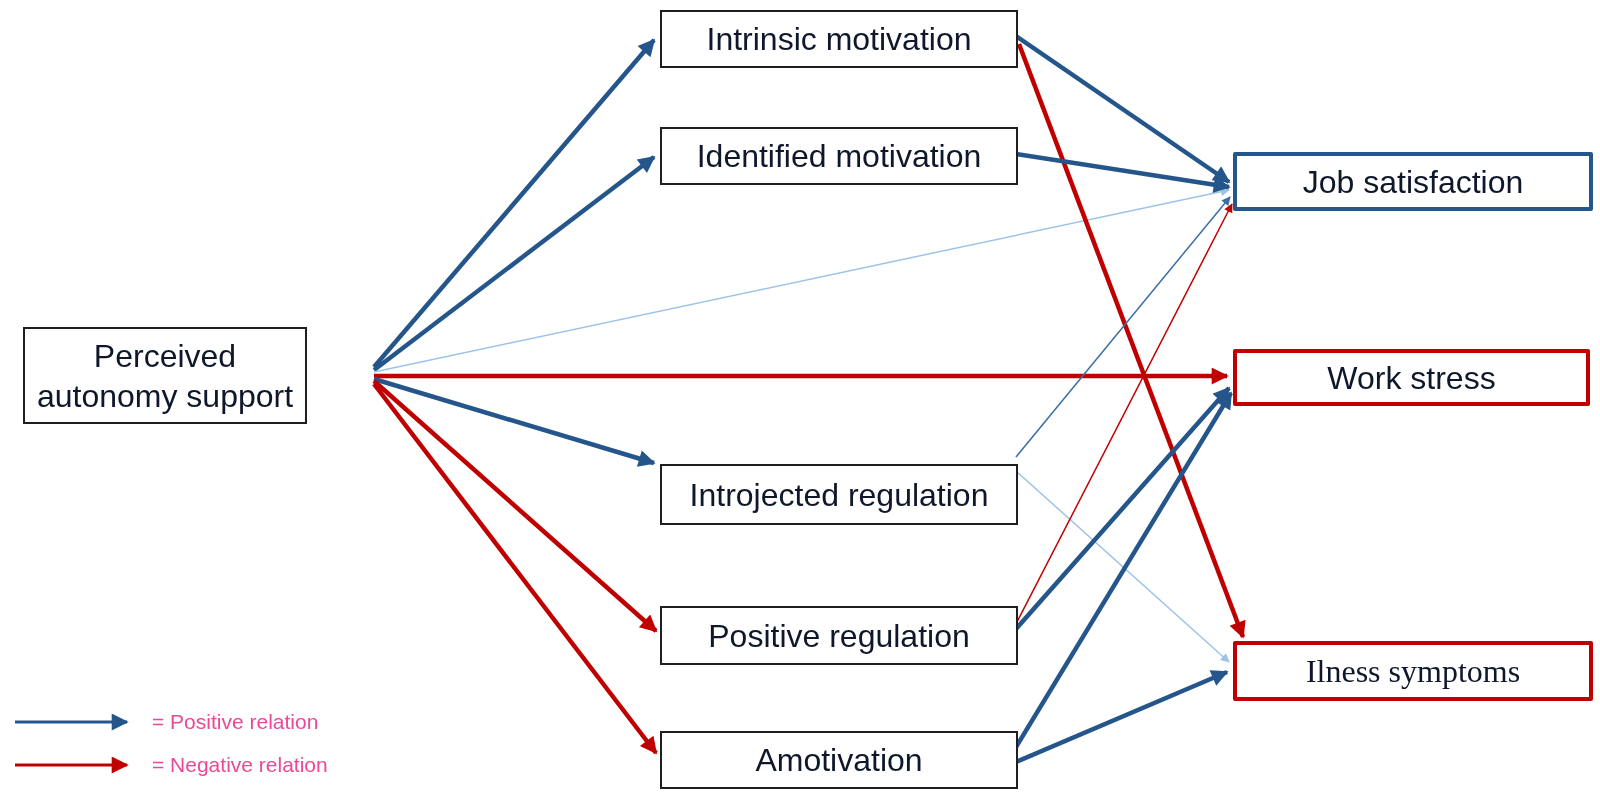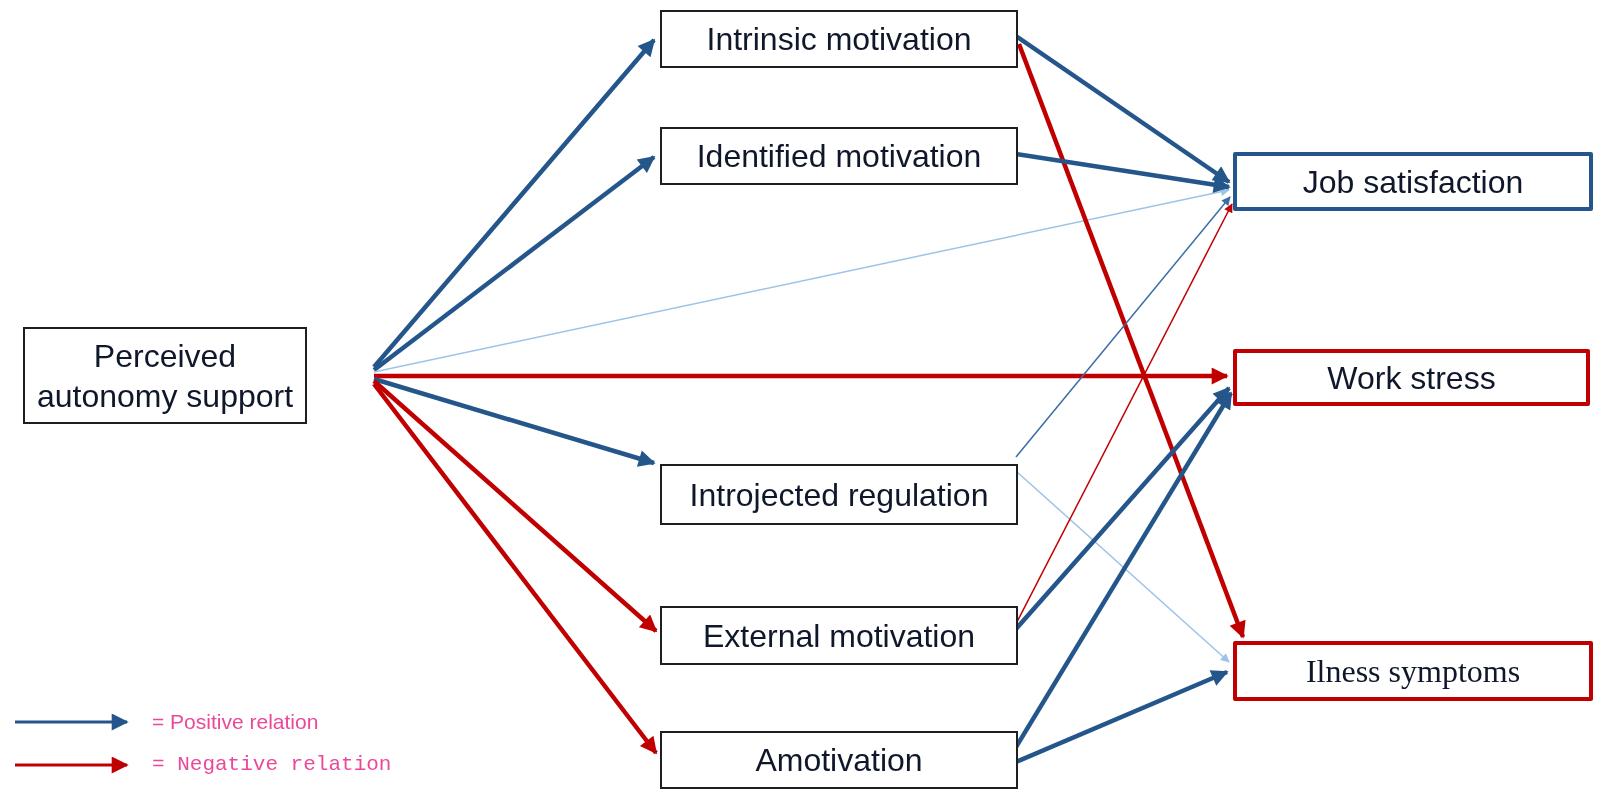--- a/index.html
+++ b/index.html
@@ -76,35 +76,35 @@
 
   <div class="node black" style="left:660px;top:127px;width:358px;height:58px;">
     <span>Identified motivation</span>
   </div>
 
   <div class="node black" style="left:660px;top:434px;width:358px;height:61px;margin-top:30px;">
     <span>Introjected regulation</span>
   </div>
 
   <div class="node black" style="left:660px;top:606px;width:358px;height:59px;">
-    <span>External motivation</span>
+    <span>Positive regulation</span>
   </div>
 
   <div class="node blue" style="left:1233px;top:152px;width:360px;height:59px;">
     <span>Job satisfaction</span>
   </div>
 
   <div class="node black" style="left:660px;top:731px;width:358px;height:58px;">
     <span>Amotivation</span>
   </div>
 
   <div class="node red" style="left:1233px;top:349px;width:357px;height:57px;">
     <span>Work stress</span>
   </div>
 
   <div class="node red" style="left:1233px;top:641px;width:360px;height:60px;font-family:Liberation Serif, serif;">
     <span>Ilness symptoms</span>
   </div>
 
   <div class="legend-label" style="left:152px;top:710px;">= Positive relation</div>
-  <div class="legend-label" style="left:152px;top:753px;font-family:Liberation Mono, monospace;">= Negative relation</div>
+  <div class="legend-label" style="left:152px;top:753px;">= Negative relation</div>
 
 </div>
 
 </body></html>

